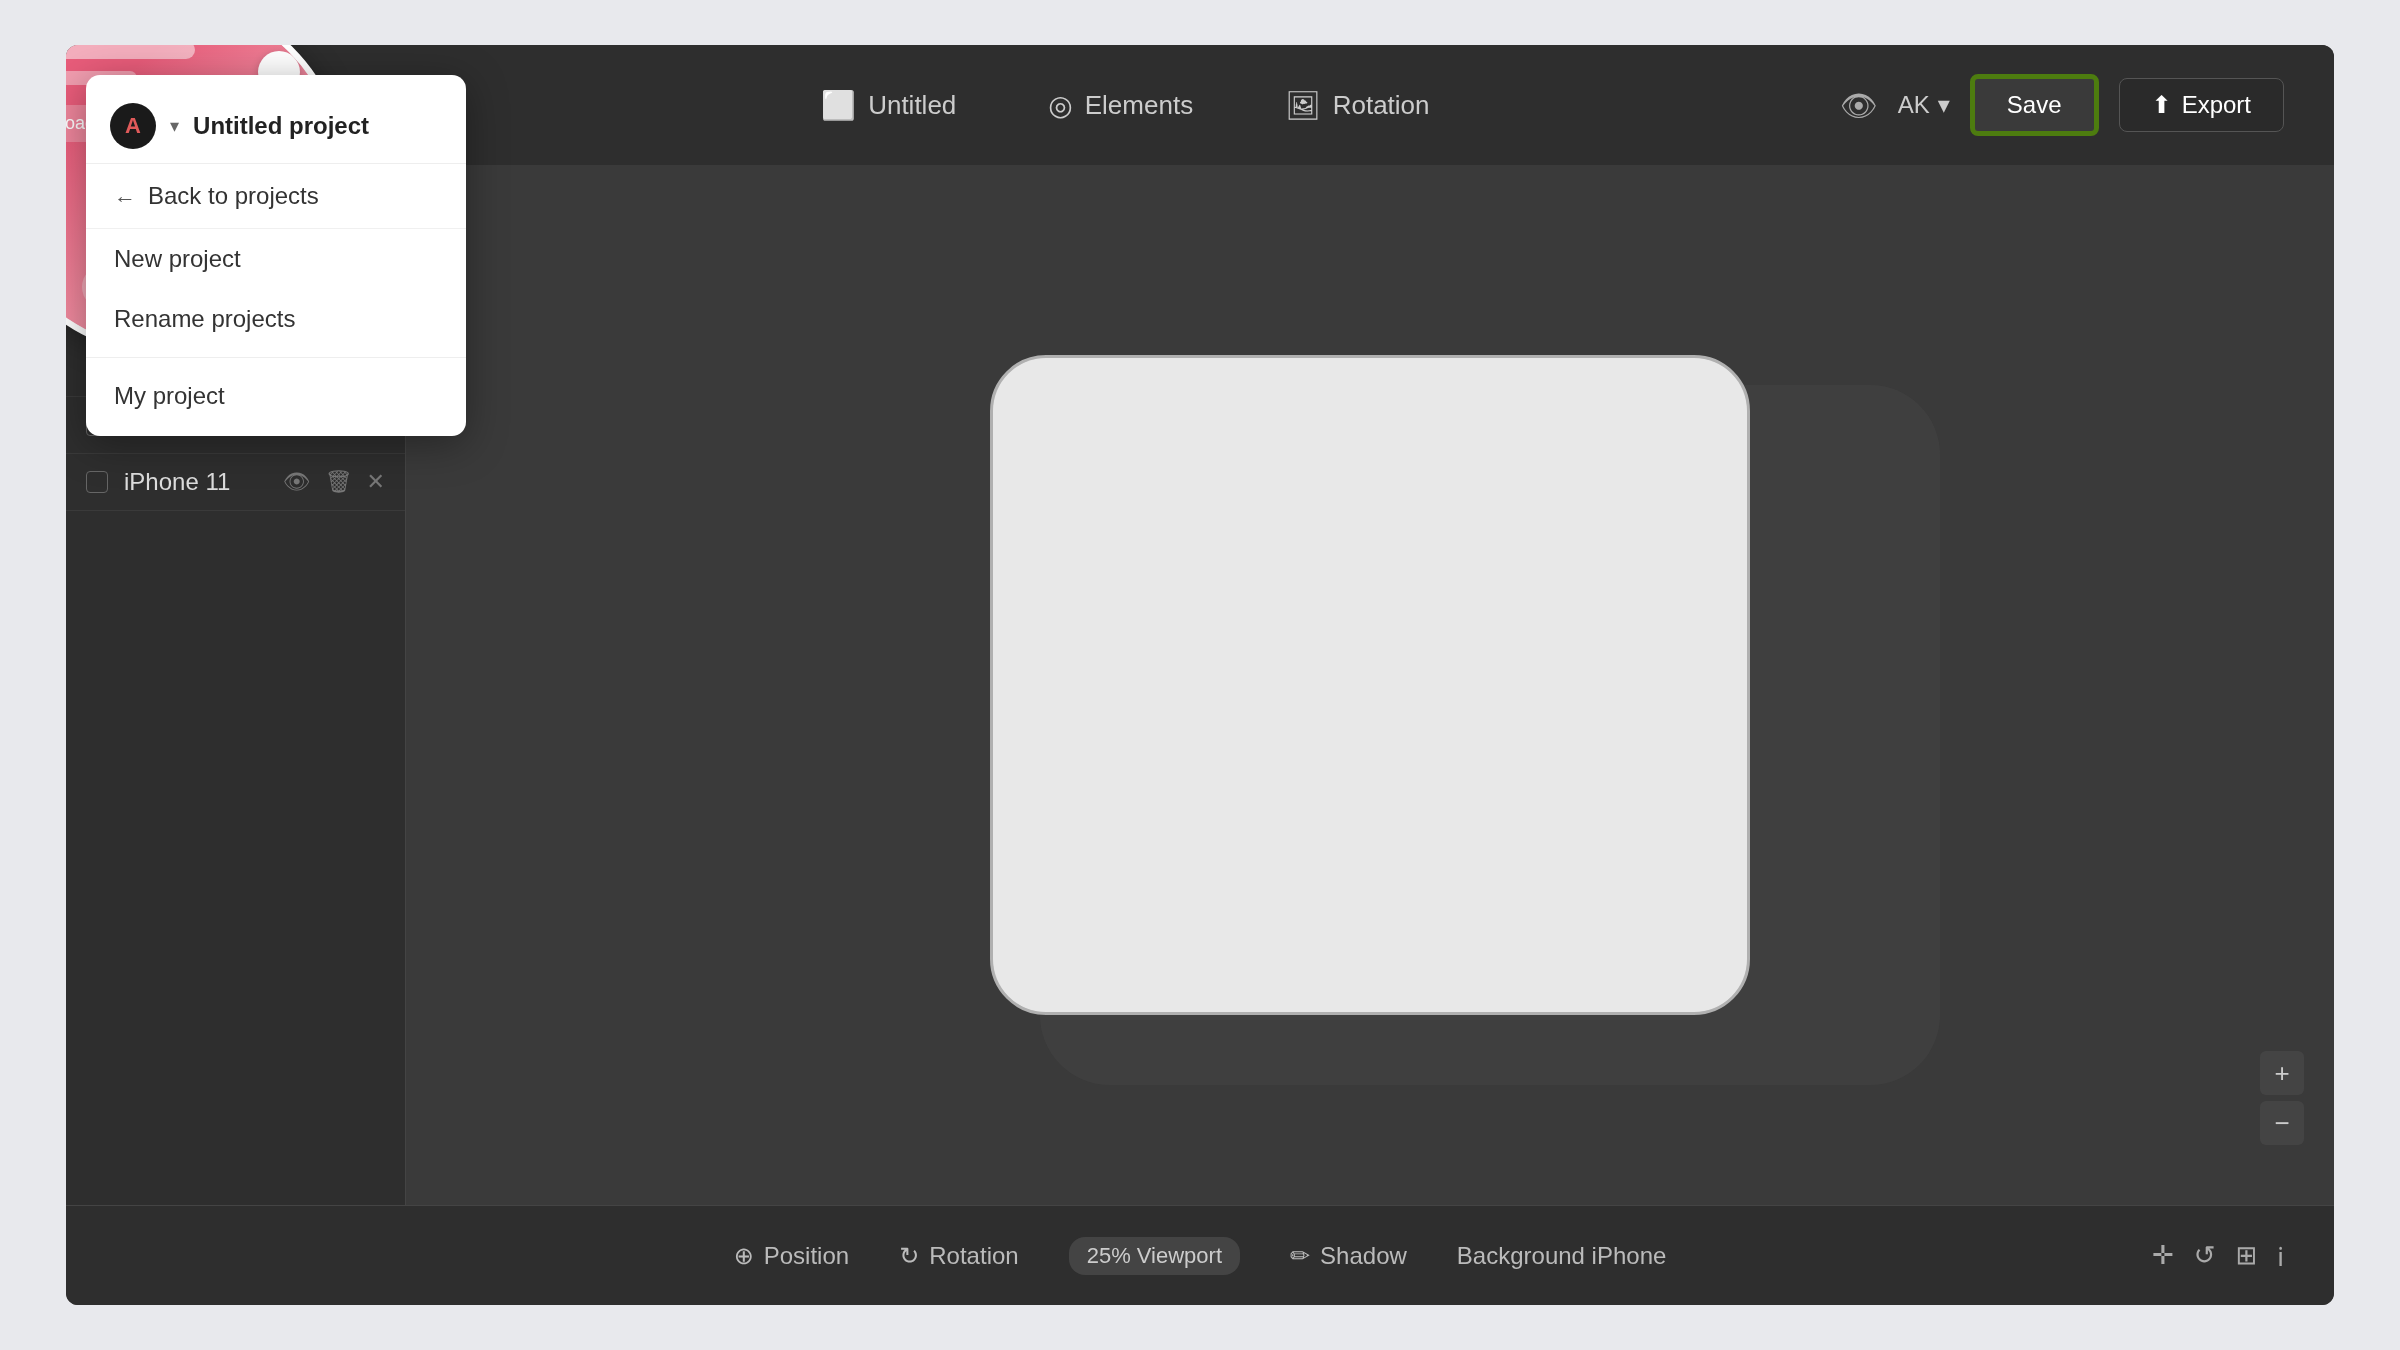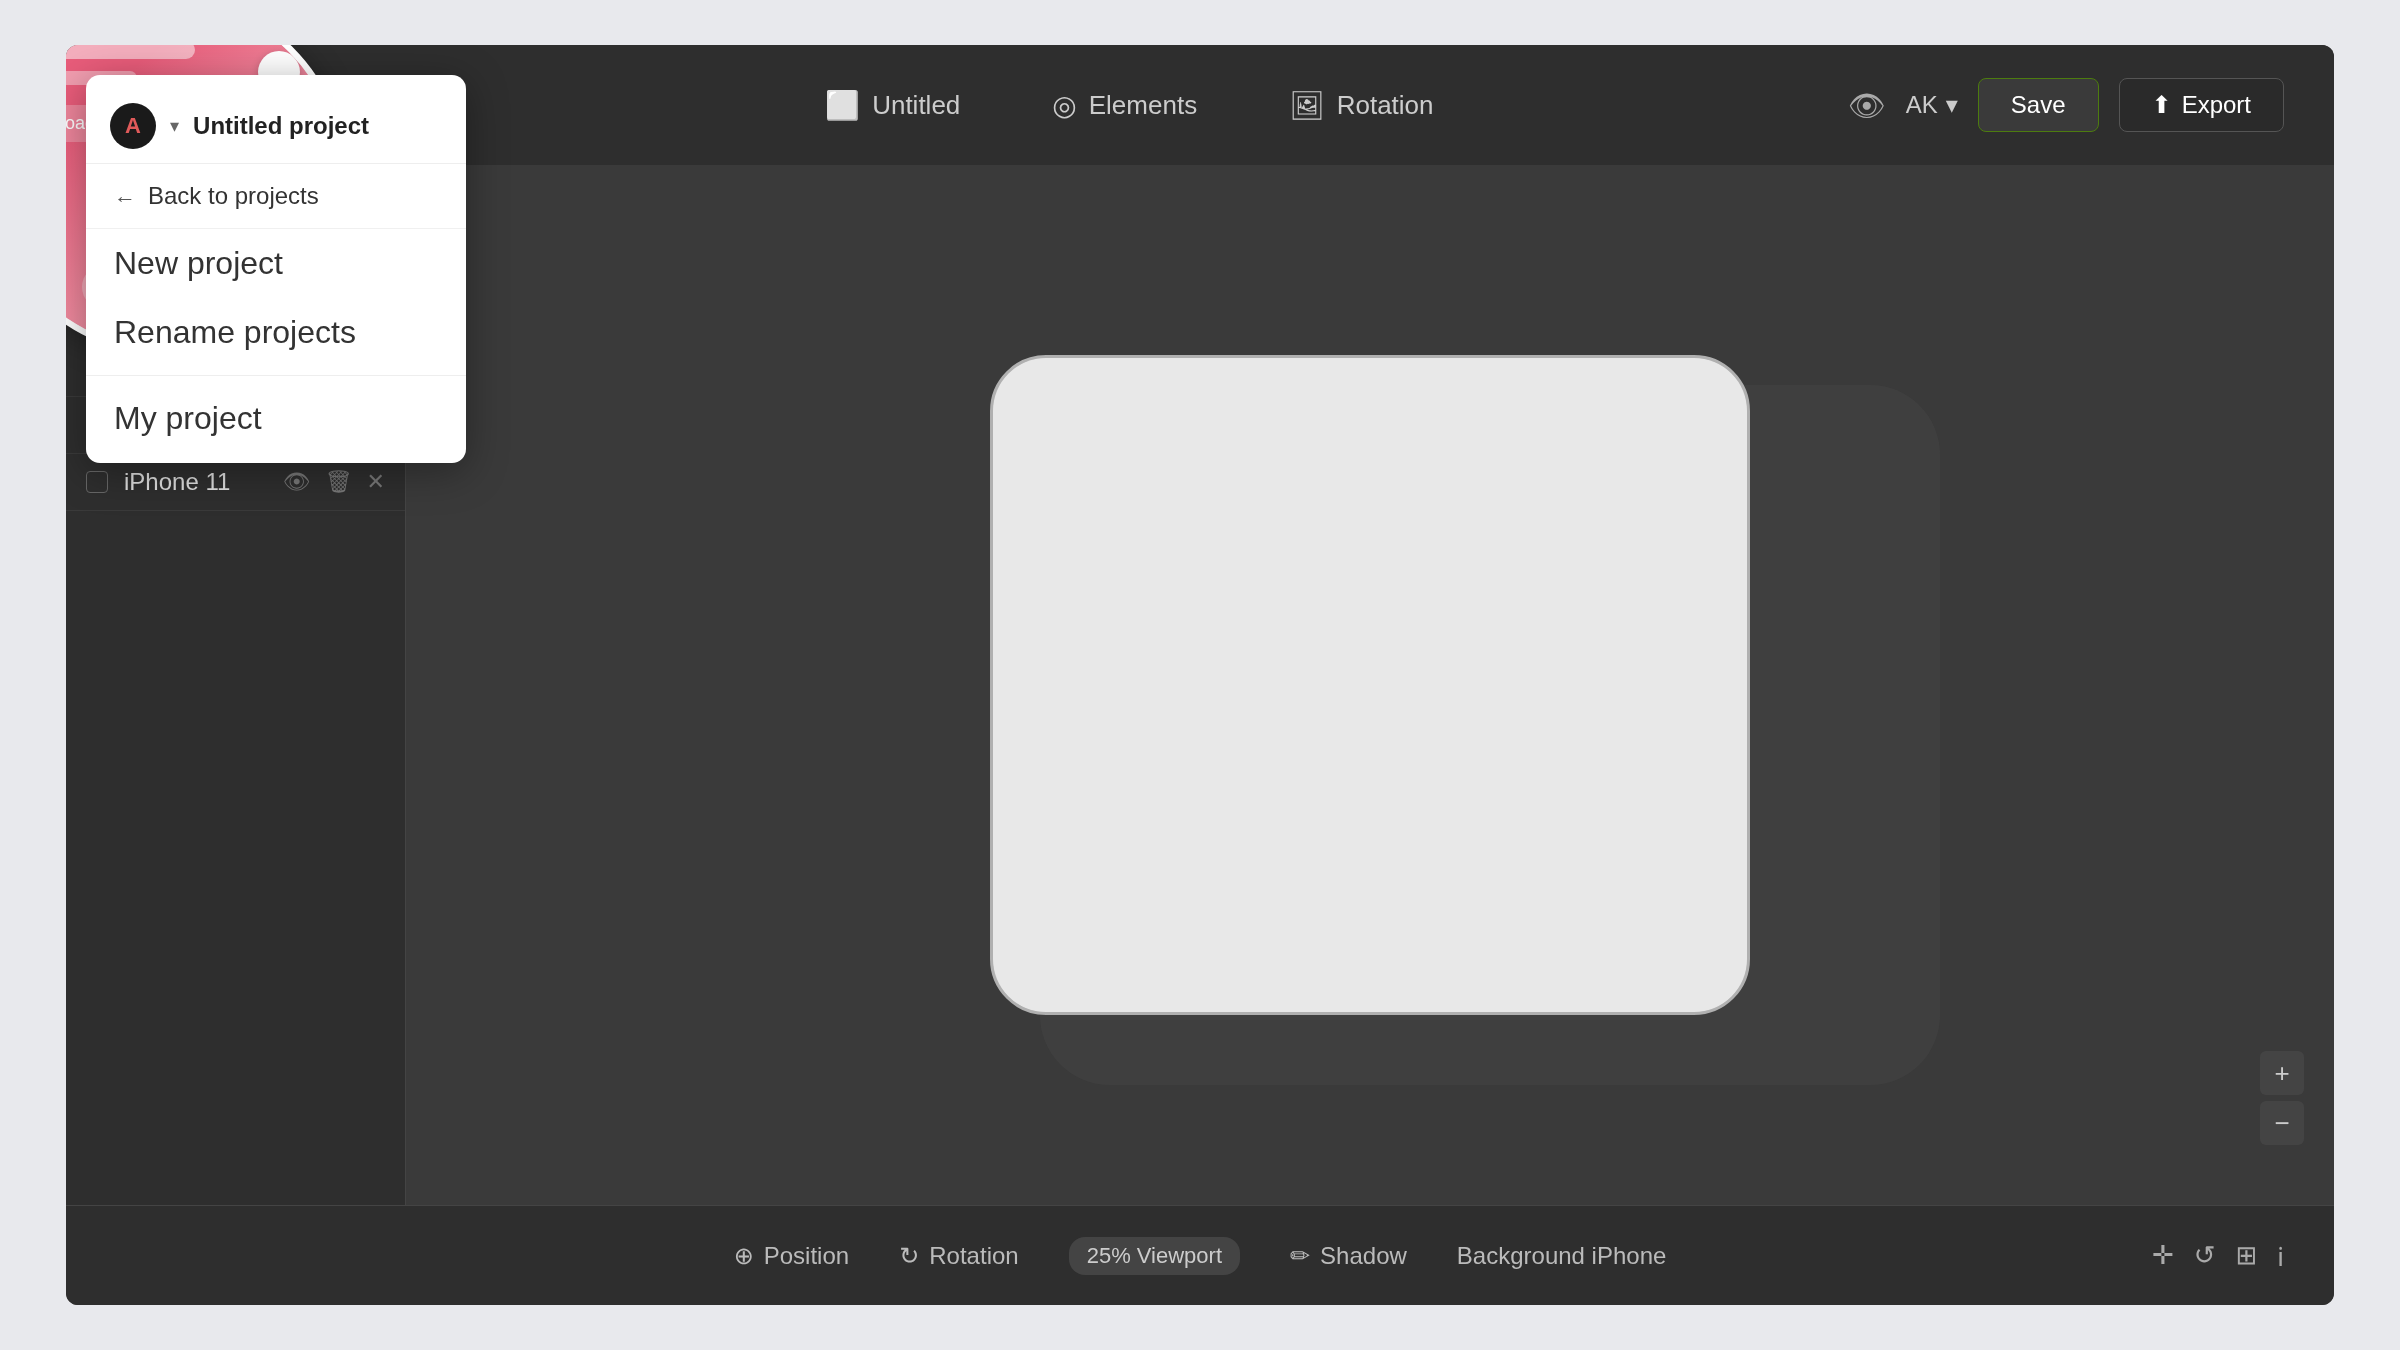--- a/index.html
+++ b/index.html
@@ -115,21 +115,21 @@
     .user-badge {
       display: flex;
       align-items: center;
       gap: 8px;
       color: #ccc;
       font-size: 24px;
     }
 
     .save-btn {
       background: #3a3a3a;
-      border: 1px solid #4d7c0f;
+      border: 5px solid #4d7c0f;
       color: #fff;
       padding: 12px 32px;
       border-radius: 8px;
       font-size: 24px;
       cursor: pointer;
     }
 
     .export-btn {
       background: #2a2a2a;
       border: 1px solid #555;
@@ -536,21 +536,21 @@
     }
 
     .back-arrow {
       color: #555;
       font-size: 22px;
     }
 
     .menu-item {
       padding: 16px 28px;
       color: #333;
-      font-size: 32px;
+      font-size: 24px;
       cursor: pointer;
     }
 
     .menu-divider {
       height: 1px;
       background: #eee;
       margin: 8px 0;
     }
   </style>
 </head>

